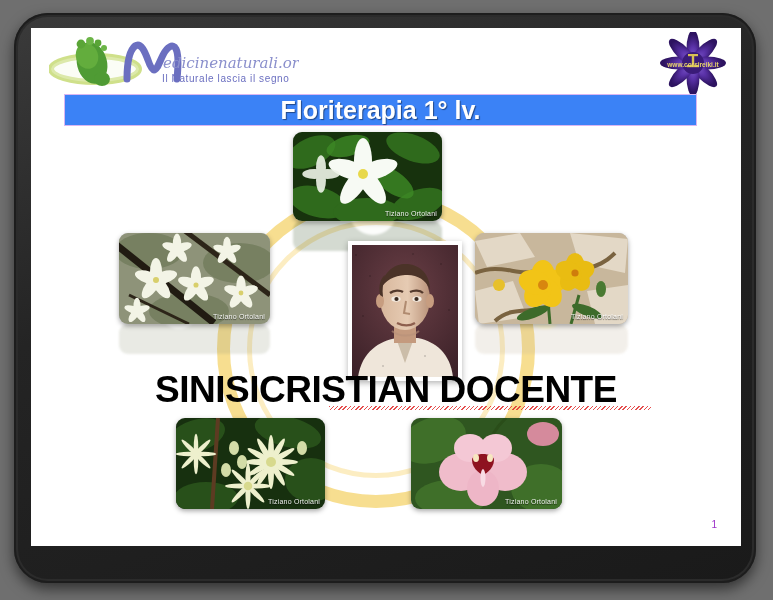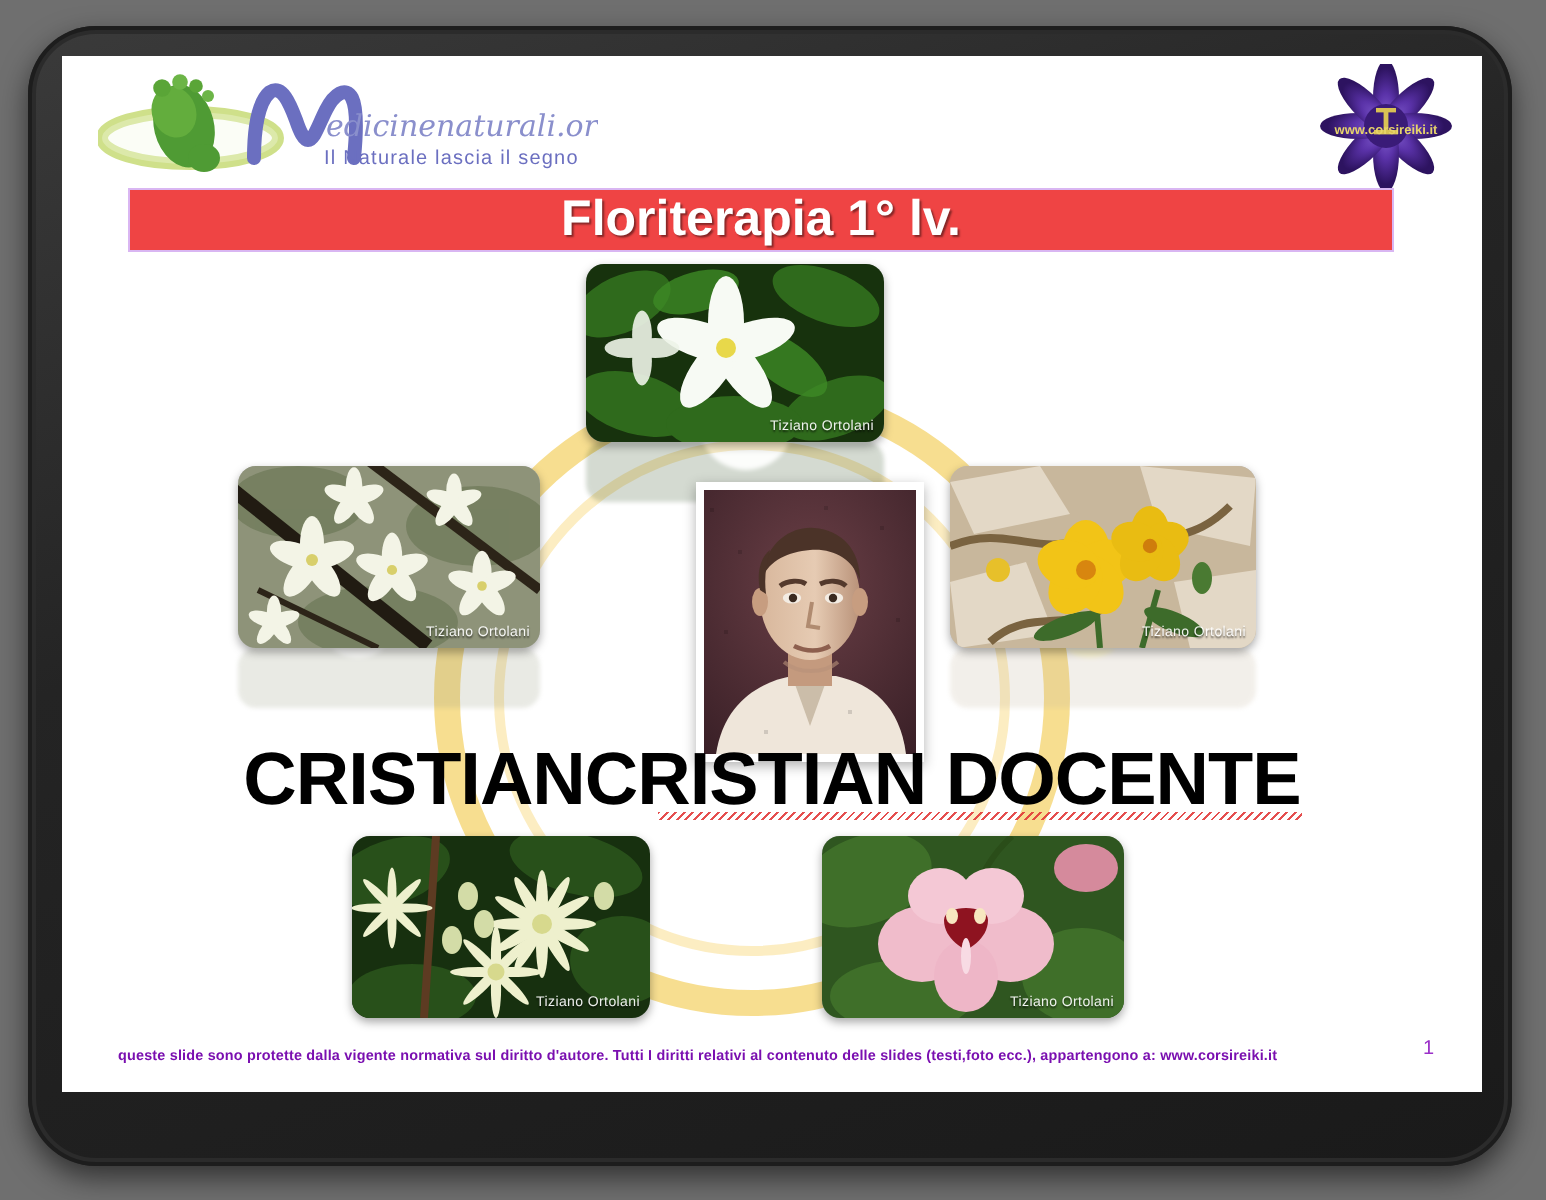--- a/index.html
+++ b/index.html
@@ -66,21 +66,21 @@
     height: 62px;
   }
 
   
   #title-banner {
     position: absolute;
     left: 33px;
     top: 66px;
     width: 633px;
     height: 32px;
-    background: #ef4444;
+    background: #3b82f6;
     border: 1px solid #d9b6f2;
     box-sizing: border-box;
   }
   #title-text {
     position: absolute;
     left: 0; right: 0;
     top: 50%;
     transform: translateY(-50%);
     text-align: center;
     color: #ffffff;
@@ -597,21 +597,20 @@
             <rect x="10" y="70" width="2" height="2"></rect>
               <rect x="72" y="110" width="2" height="2"></rect>
             <rect x="30" y="120" width="2" height="2"></rect>
               <rect x="60" y="8" width="2" height="2"></rect>
           </g>
         </svg>
       </div>
     </div>
 
     <div id="headline">
-      <span>CRISTIAN</span><span class="sp"></span><span>CRISTIAN DOCENTE</span>
+      <span>SINISI</span><span class="sp"></span><span>CRISTIAN DOCENTE</span>
     </div>
     <div class="squiggle" style="left:298px; top:378px; width:322px;"></div>
 
-    <div id="footer">queste slide sono protette dalla vigente normativa sul diritto d'autore. Tutti I diritti relativi al contenuto delle slides (testi,foto ecc.), appartengono a: www.corsireiki.it</div>
     <div id="page-number">1</div>
 
   </div>
 </div>
 
 </body></html>

